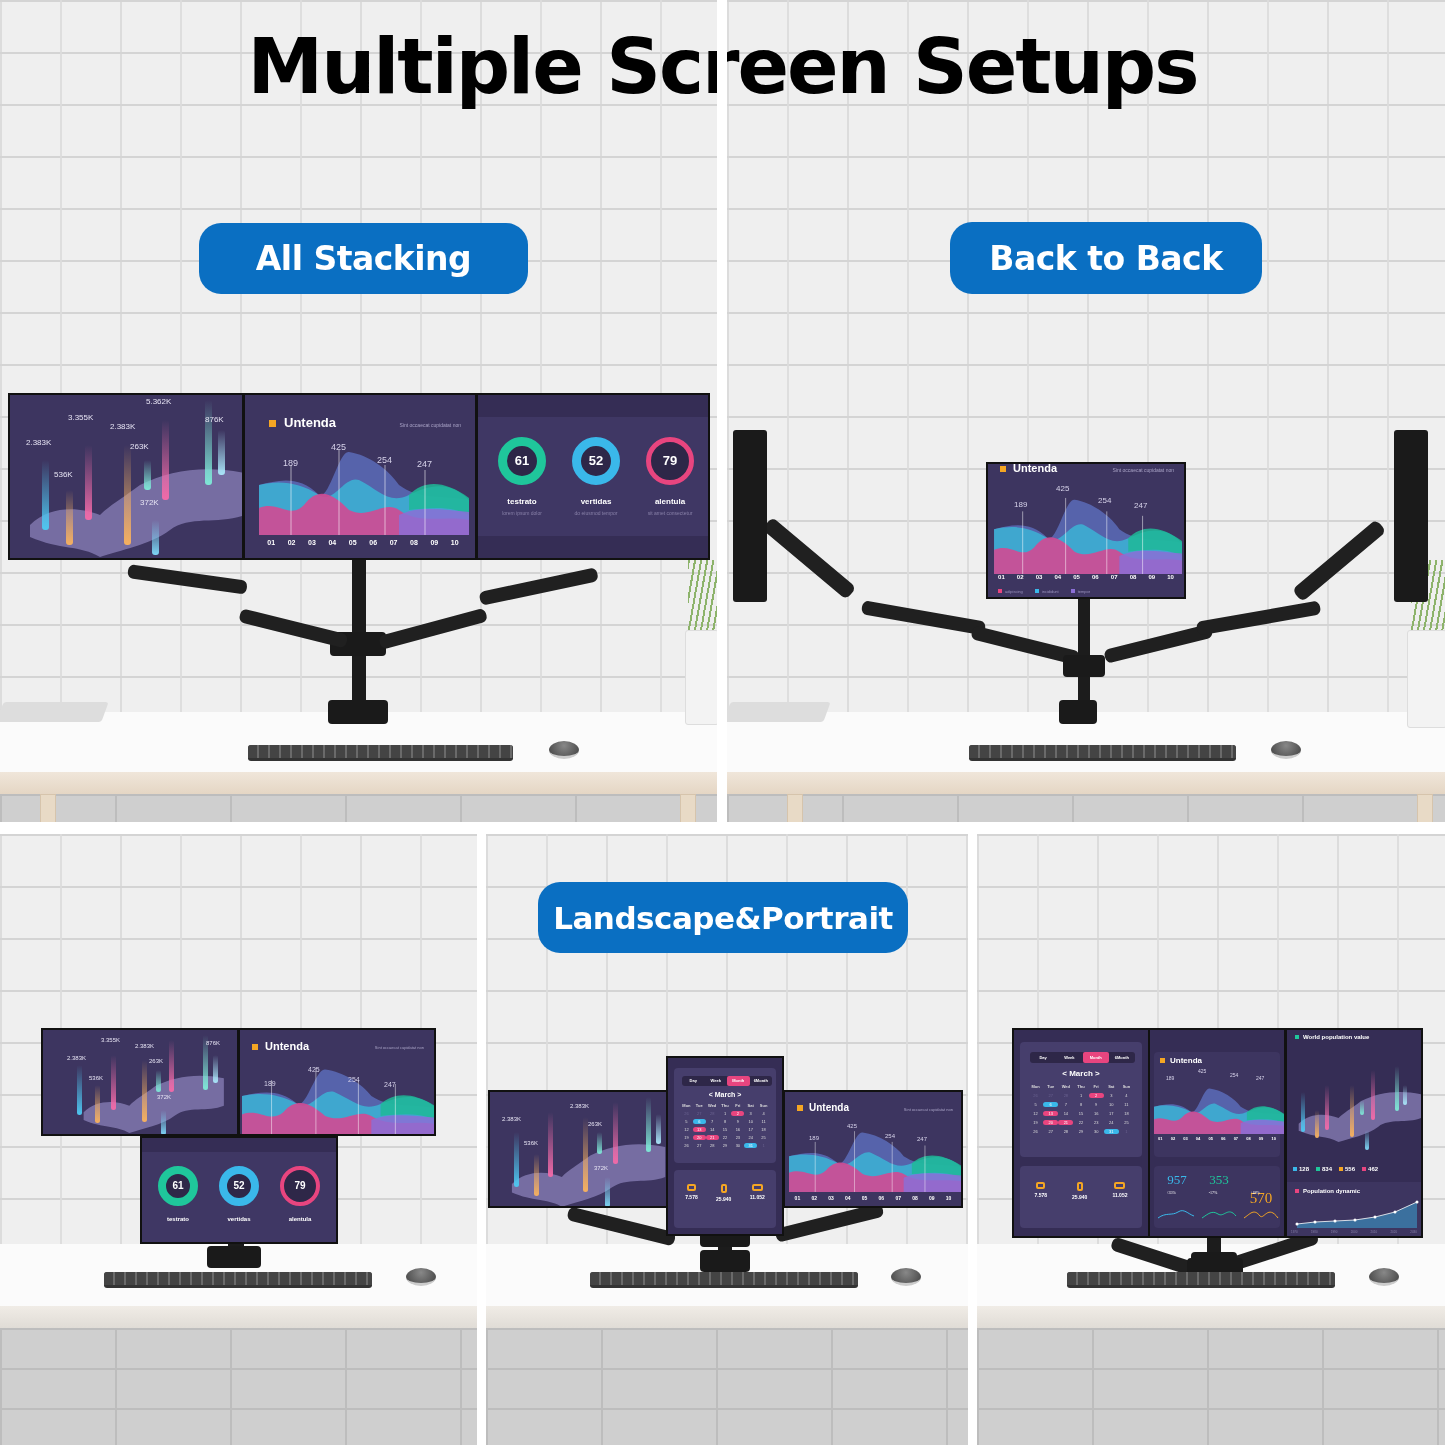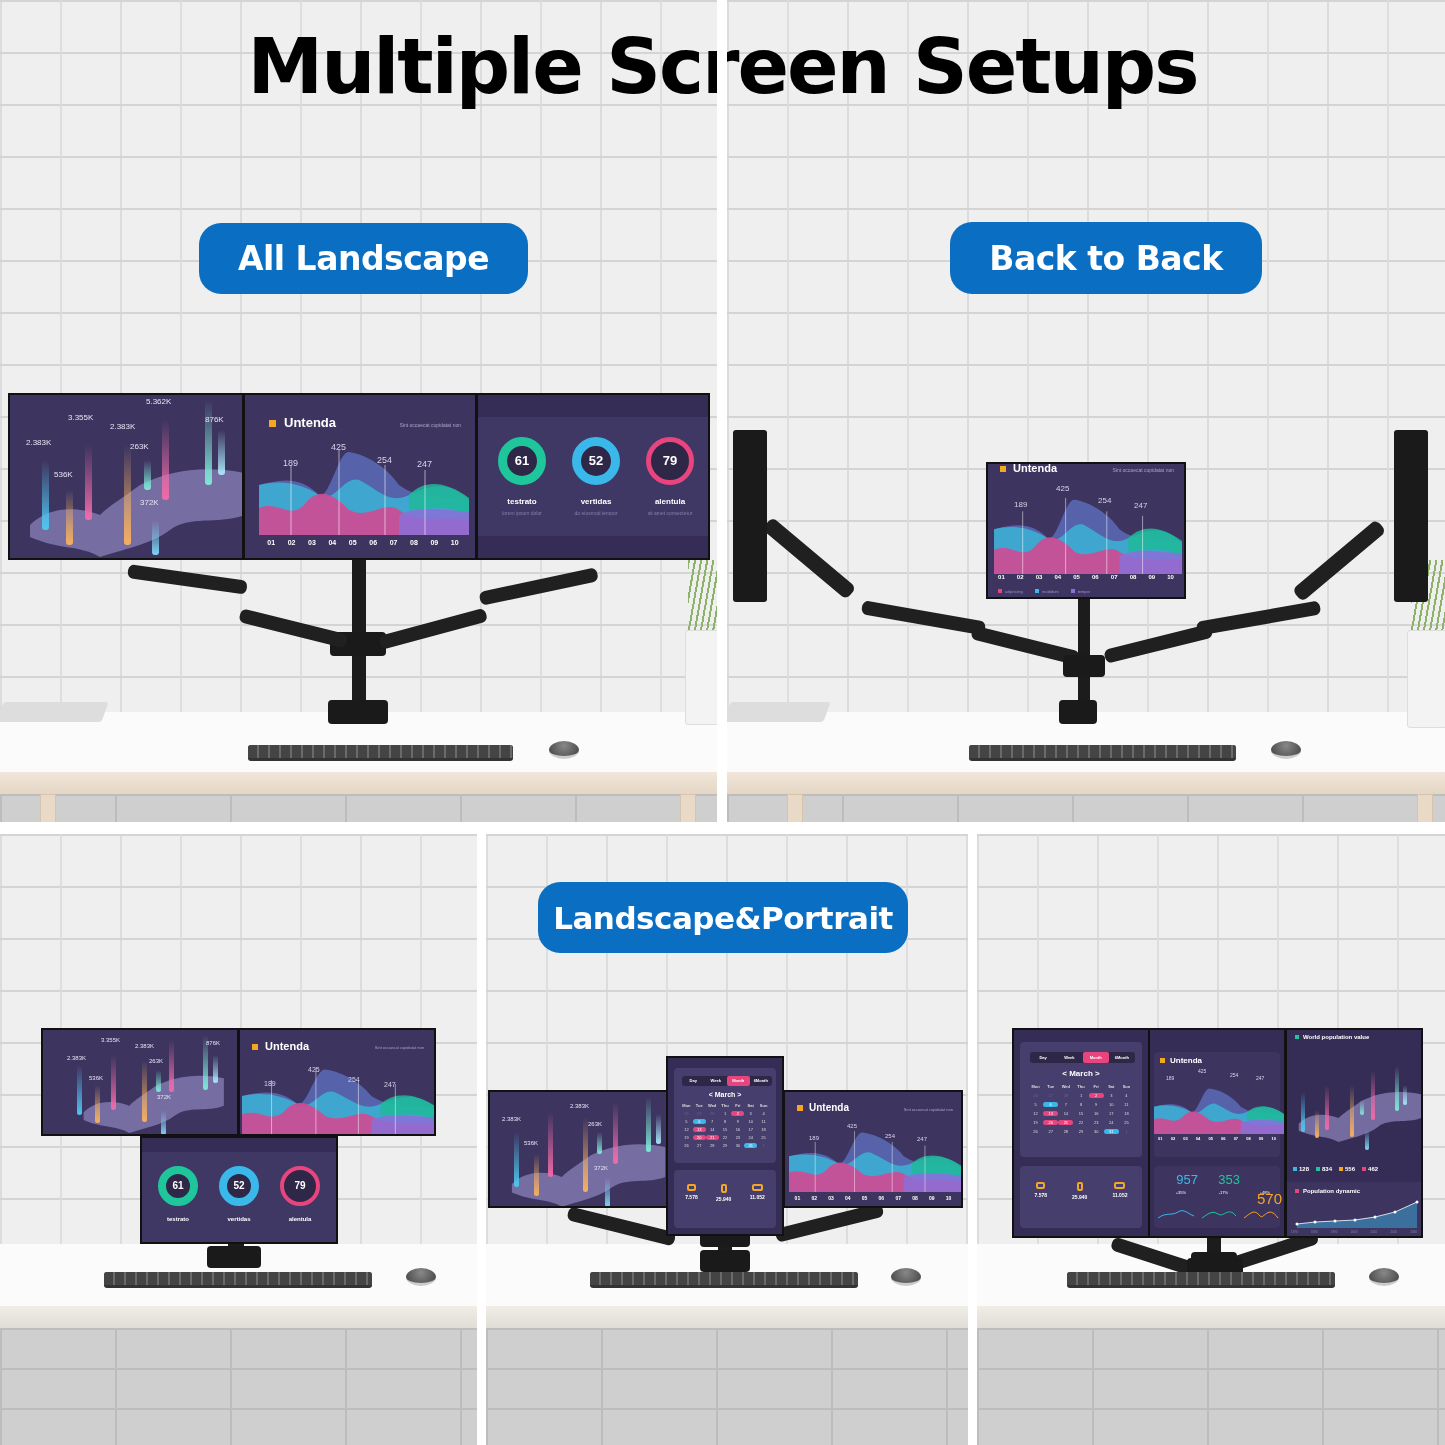--- a/index.html
+++ b/index.html
@@ -50,21 +50,21 @@
   .cal-title{position:absolute;color:#fff;font-weight:bold;font-family:"Liberation Sans",sans-serif;text-align:center}
   .cal-tabs{position:absolute;display:flex;background:#2e2748;border-radius:3px}
   .cal-tab{flex:1;text-align:center;color:#fff;font-weight:bold;font-family:"Liberation Sans",sans-serif}
   .cal-tab.active{background:#e8457f;border-radius:2px}
   .cal-grid{position:absolute;display:grid;grid-template-columns:repeat(7,1fr);color:#ddd;font-family:"Liberation Sans",sans-serif;text-align:center}
   .cal-grid span.dim{color:#6a6290}
   .cal-grid span.pink{background:#e8457f;border-radius:6px;color:#fff}
   .cal-grid span.blue{background:#3ab8ea;border-radius:6px;color:#fff}
   .dev-row{position:absolute;display:flex;justify-content:space-around;color:#fff;font-weight:bold;font-family:"Liberation Sans",sans-serif;text-align:center}
   .dev-icon{display:block;margin:0 auto 3px;border:2px solid #f5a623;border-radius:2px}
-  .big-num{position:absolute;font-family:Liberation Sans, sans-serif;text-align:right}
+  .big-num{position:absolute;font-family:Liberation Serif, serif;text-align:center}
   .card{position:absolute;background:#463e6c;border-radius:4px}
 </style>
 </head>
 <body>
 
 <div class="page">
 
   <div class="panel" style="left:0;top:0;width:717px;height:822px">
     <div class="desk" style="top:712px;height:60px"></div>
     <div class="desk-edge" style="top:772px"></div>
@@ -154,21 +154,21 @@
       <span class="gauge-num" style="left:168px;top:58px;width:48px;font-size:13px">79</span>
       <span class="gauge-lbl" style="left:4px;top:102px;width:80px;font-size:8px">testrato</span>
       <span class="gauge-lbl" style="left:78px;top:102px;width:80px;font-size:8px">vertidas</span>
       <span class="gauge-lbl" style="left:152px;top:102px;width:80px;font-size:8px">alentula</span>
       <span class="gauge-sub" style="left:4px;top:115px;width:80px;font-size:5px">lorem ipsum dolor</span>
       <span class="gauge-sub" style="left:78px;top:115px;width:80px;font-size:5px">do eiusmod tempor</span>
       <span class="gauge-sub" style="left:152px;top:115px;width:80px;font-size:5px">sit amet consectetur</span>
     </div>
 
     <div class="badge" style="left:199px;top:223px;width:329px;height:71px">
-        <span>All Landscape</span>
+        <span>All Stacking</span>
       </div>
   </div>
 
   <div style="position:absolute;left:717px;top:0;width:10px;height:822px;background:#fff;z-index:6"></div>
 
   <div class="panel" style="left:727px;top:0;width:718px;height:822px">
     <div class="desk" style="top:712px;height:60px"></div>
     <div class="desk-edge" style="top:772px"></div>
     <div class="under" style="top:794px"></div>
     <div class="leg" style="left:60px;top:794px;height:30px"></div>

